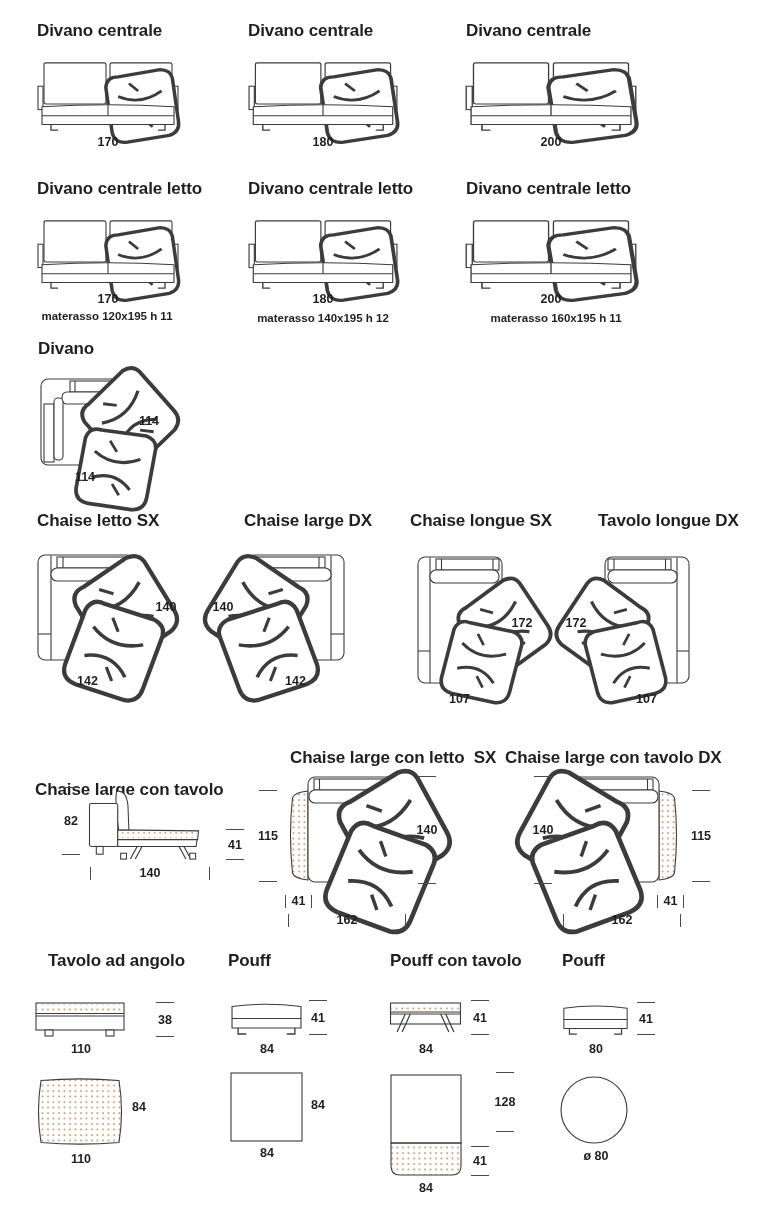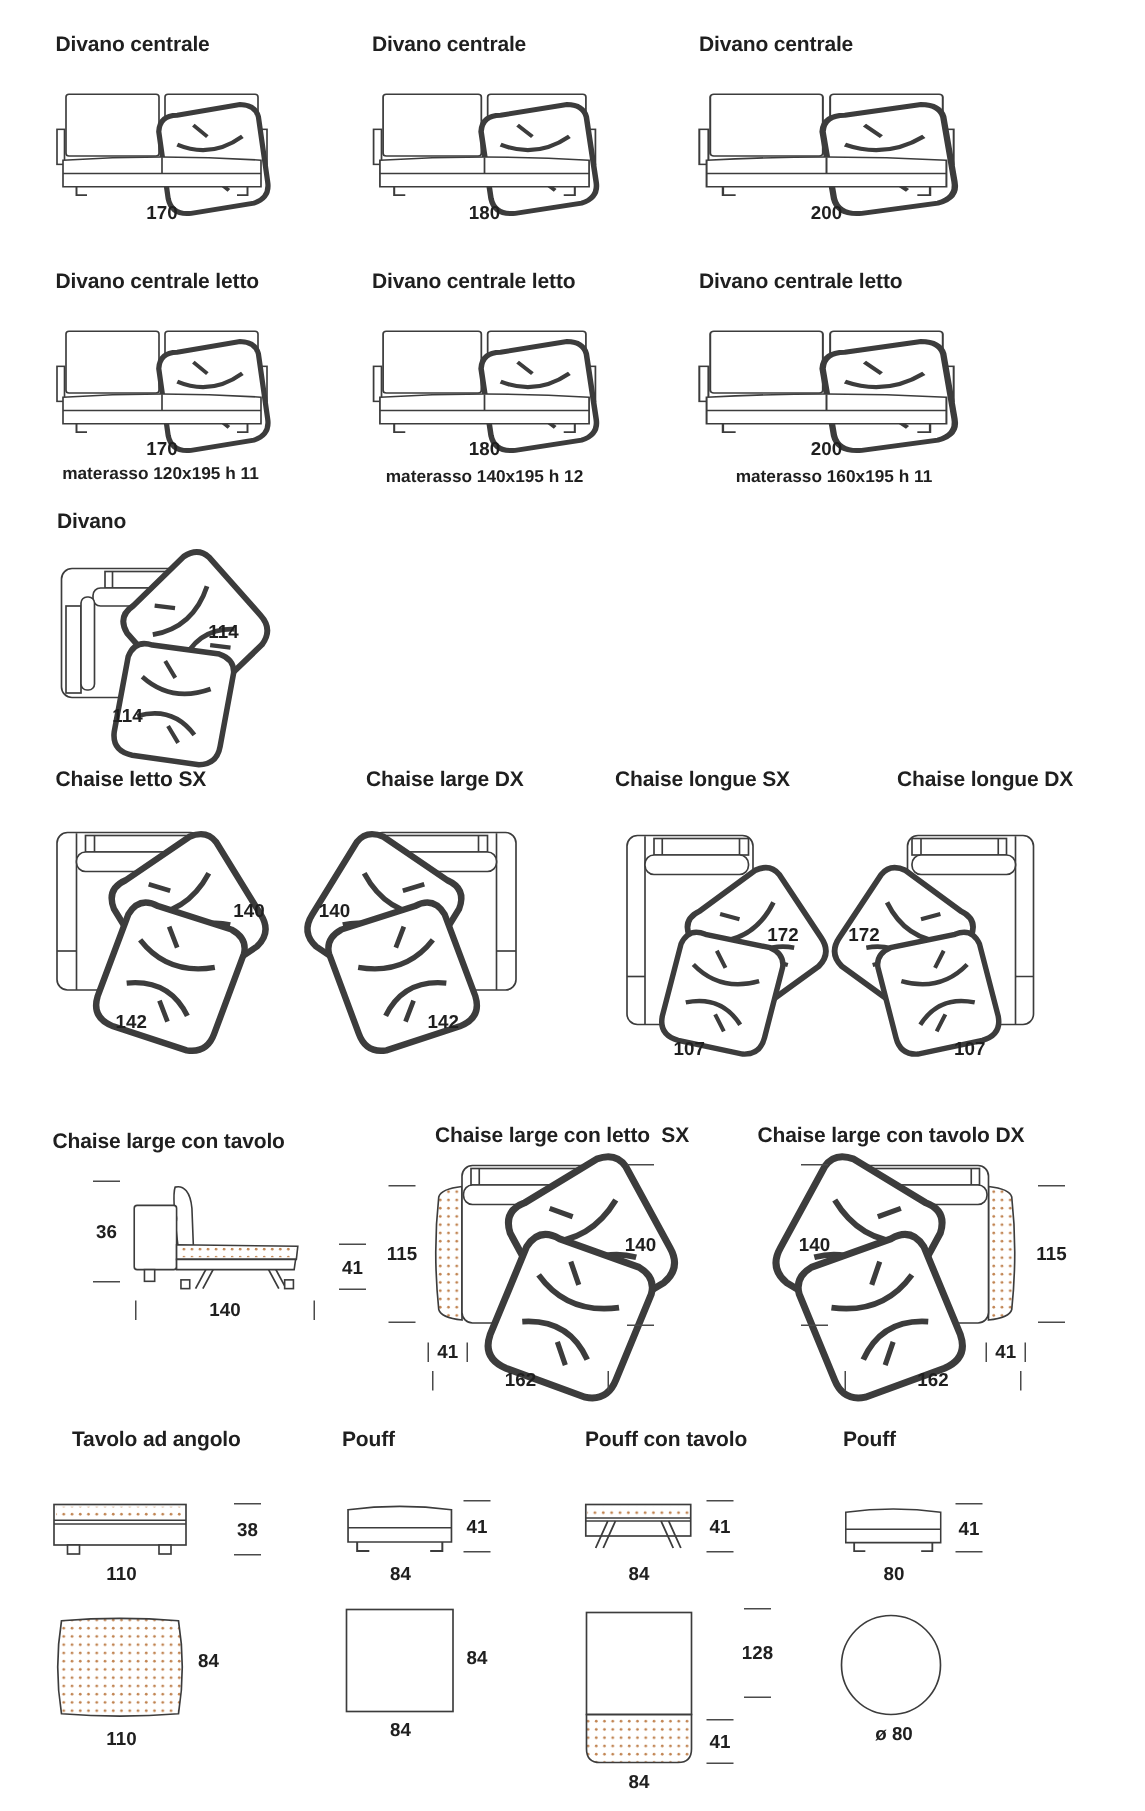--- a/index.html
+++ b/index.html
@@ -1,21 +1,21 @@
 <!DOCTYPE html>
 <html><head>
 <meta charset="utf-8">
 <style>
   html,body{margin:0;padding:0}
   body{
     width:763px;height:1207px;position:relative;background:#ffffff;
     font-family:"Liberation Sans", sans-serif;font-weight:bold;color:#1f1f1f;
     overflow:hidden;
   }
-  .title{position:absolute;font-size:14px;letter-spacing:-.1px;white-space:pre}
+  .title{position:absolute;font-size:17px;letter-spacing:-.1px;white-space:pre}
   .dim{position:absolute;font-size:12.5px;text-align:center;white-space:nowrap}
   .note{position:absolute;font-size:11.5px;text-align:center;white-space:nowrap}
   .vdim{position:absolute;display:flex;flex-direction:column;align-items:center;justify-content:space-between}
   .vdim i{display:block;width:18px;border-top:1.6px solid #4a4a4a}
   .vdim .n{font-size:12.5px}
   .hdim{position:absolute;display:flex;align-items:center;justify-content:space-between}
   .hdim i{display:block;height:13px;border-left:1.6px solid #4a4a4a}
   .hdim .n{font-size:12.5px;text-align:center;flex:1}
   svg{position:absolute;overflow:visible}
   .defs{width:0;height:0;position:absolute}
@@ -185,21 +185,21 @@
 <div class="title" style="left:38px;top:339px">Divano</div>
 <svg style="left:40px;top:378px" width="92" height="88" viewBox="0 0 92 88">
     <use href="#sym-angolo"></use>
   </svg>
 <div class="dim" style="left:131px;top:414px;width:36px">114</div>
 <div class="dim" style="left:62px;top:470px;width:46px">114</div>
 
 <div class="title" style="left:37px;top:511px">Chaise letto SX</div>
 <div class="title" style="left:244px;top:511px">Chaise large DX</div>
 <div class="title" style="left:410px;top:511px">Chaise longue SX</div>
-<div class="title" style="left:598px;top:511px">Chaise longue DX</div>
+<div class="title" style="left:598px;top:511px">Tavolo longue DX</div>
 
 <svg style="left:37px;top:554px" width="98" height="107" viewBox="0 0 98 107">
     <use href="#sym-chaise-large"></use>
   </svg>
 <svg style="left:247px;top:554px" width="98" height="107" viewBox="0 0 98 107">
     <use href="#sym-chaise-large" transform="translate(98,0) scale(-1,1)"></use>
   </svg>
 <svg style="left:417px;top:556px" width="86" height="128" viewBox="0 0 86 128">
     <use href="#sym-chaise-longue"></use>
   </svg>
@@ -209,30 +209,30 @@
 
 <div class="dim" style="left:148px;top:600px;width:36px">140</div>
 <div class="dim" style="left:60px;top:674px;width:55px">142</div>
 <div class="dim" style="left:205px;top:600px;width:36px">140</div>
 <div class="dim" style="left:258px;top:674px;width:75px">142</div>
 <div class="dim" style="left:504px;top:616px;width:36px">172</div>
 <div class="dim" style="left:432px;top:692px;width:55px">107</div>
 <div class="dim" style="left:558px;top:616px;width:36px">172</div>
 <div class="dim" style="left:619px;top:692px;width:55px">107</div>
 
-<div class="title" style="left:35px;top:752px">Chaise large con tavolo</div>
+<div class="title" style="left:35px;top:780px">Chaise large con tavolo</div>
 <div class="title" style="left:290px;top:748px">Chaise large con letto  SX</div>
 <div class="title" style="left:505px;top:748px">Chaise large con tavolo DX</div>
 
 <svg style="left:88px;top:788px" width="113" height="74" viewBox="0 0 115 76">
     <use href="#sym-chaise-tavolo-side"></use>
   </svg>
 <div class="vdim" style="left:58px;top:787px;width:26px;height:68px">
   <i></i>
-    <span class="n">36</span>
+    <span class="n">82</span>
     <i></i>
 </div>
 <div class="vdim" style="left:222px;top:829px;width:26px;height:31px">
   <i></i>
     <span class="n">41</span>
     <i></i>
 </div>
 <div class="hdim" style="left:90px;top:864px;width:120px;height:18px">
   <i></i>
     <span class="n">140</span>

